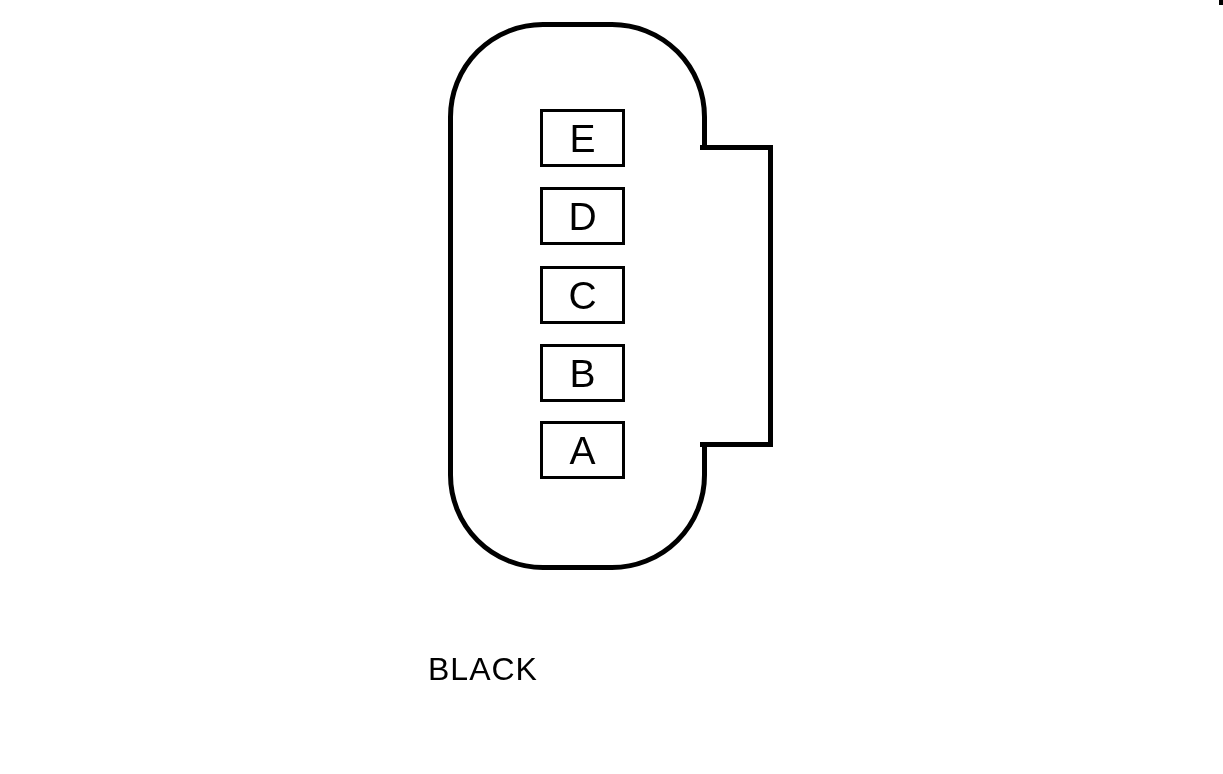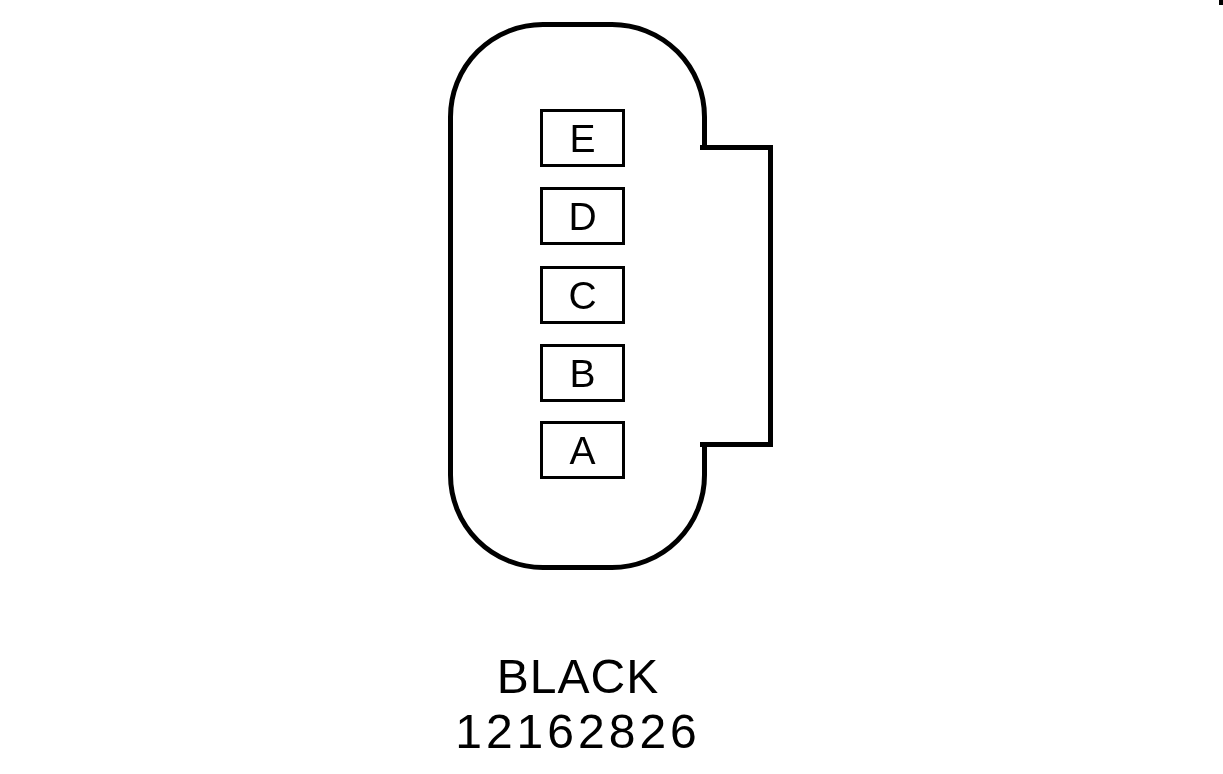--- a/index.html
+++ b/index.html
@@ -62,22 +62,21 @@
   .pin-1 { top: 109px; }
   .pin-2 { top: 187px; }
   .pin-3 { top: 266px; }
   .pin-4 { top: 344px; }
   .pin-5 { top: 421px; }
   
   .caption {
     position: absolute;
     left: 428px;
     width: 300px;
-    text-align: center;
-    font-size: 48px;
+    font-size: 32px;
     line-height: 1;
     white-space: nowrap;
   }
   .caption-color { top: 653px; letter-spacing: 1px; }
   .caption-part  { top: 708px; letter-spacing: 4px; }
   
   .corner-artifact {
     position: absolute;
     left: 1219px;
     top: 0;
@@ -105,17 +104,16 @@
     <span>C</span>
   </div>
   <div class="pin pin-4">
     <span>B</span>
   </div>
   <div class="pin pin-5">
     <span>A</span>
   </div>
 
   <div class="caption caption-color">BLACK</div>
-  <div class="caption caption-part">12162826</div>
 
   <div class="corner-artifact"></div>
 
 </div>
 
 </body></html>

